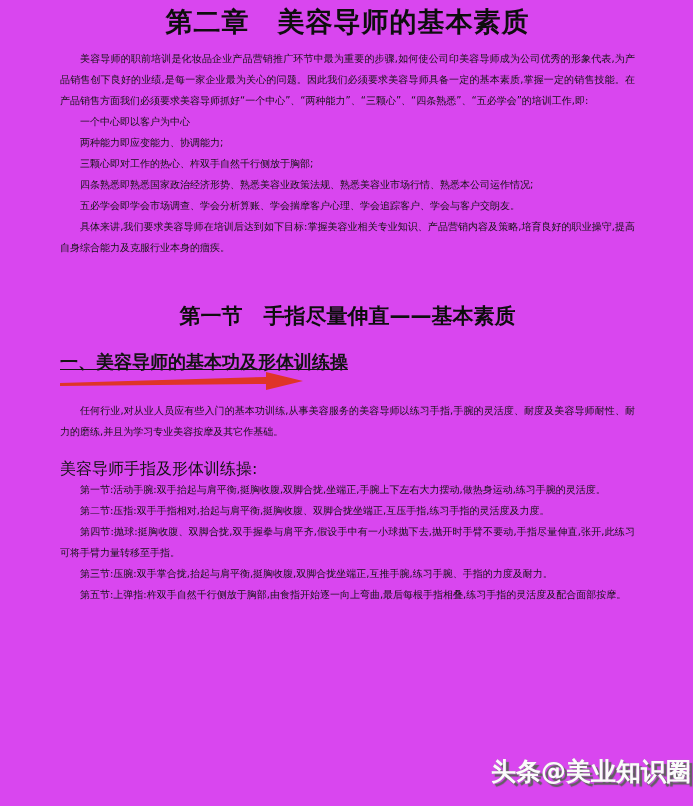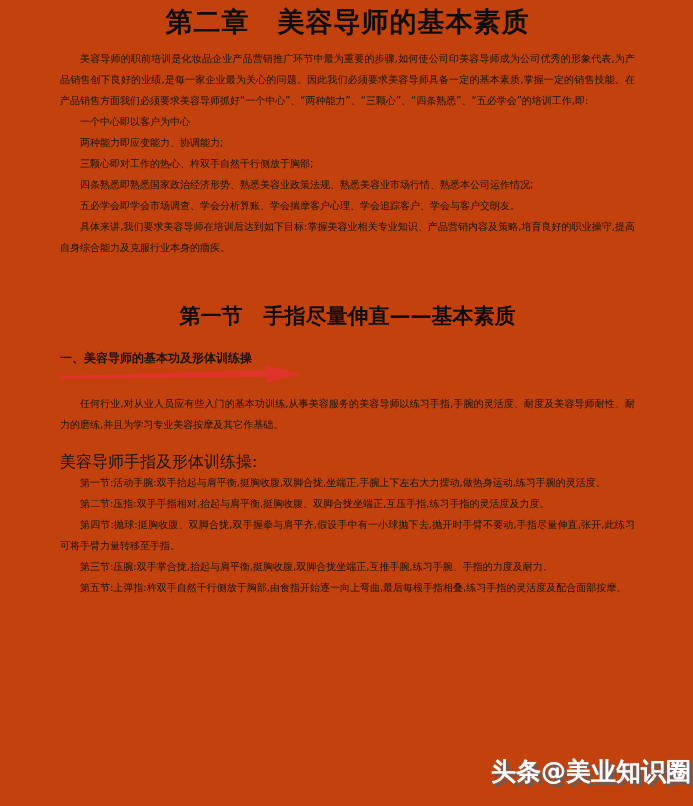--- a/index.html
+++ b/index.html
@@ -1,21 +1,21 @@
 <!DOCTYPE html>
 <html><head>
 <meta charset="utf-8">
 <style>
   * { margin: 0; padding: 0; box-sizing: border-box; }
   html, body { background: #ffffff; }
   .page {
     position: relative;
     width: 693px;
     height: 806px;
-    background: #c2410c;
+    background: #d946ef;
     overflow: hidden;
     font-family: "DejaVu Sans", "Liberation Sans", sans-serif;
     color: #111111;
   }
   .content {
     padding: 4px 58px 0 60px;
   }
   .chapter-title {
     text-align: center;
     font-size: 27px;
@@ -35,25 +35,26 @@
   .section-title {
     text-align: center;
     font-size: 21px;
     font-weight: bold;
     color: #0e0e0e;
     margin-top: 44px;
     margin-bottom: 20px;
     white-space: nowrap;
   }
   .subsection-heading {
-    font-size: 12px;
+    font-size: 18px;
     font-weight: bold;
     color: #141414;
     text-indent: 0;
     white-space: nowrap;
+    text-decoration: underline;
   }
   .arrow-wrap {
     position: relative;
     height: 16px;
     margin-top: -2px;
     margin-bottom: 2px;
   }
   .arrow-wrap svg { display: block; }
   .lead-para { margin-top: 12px; }
   .exercise-title {

